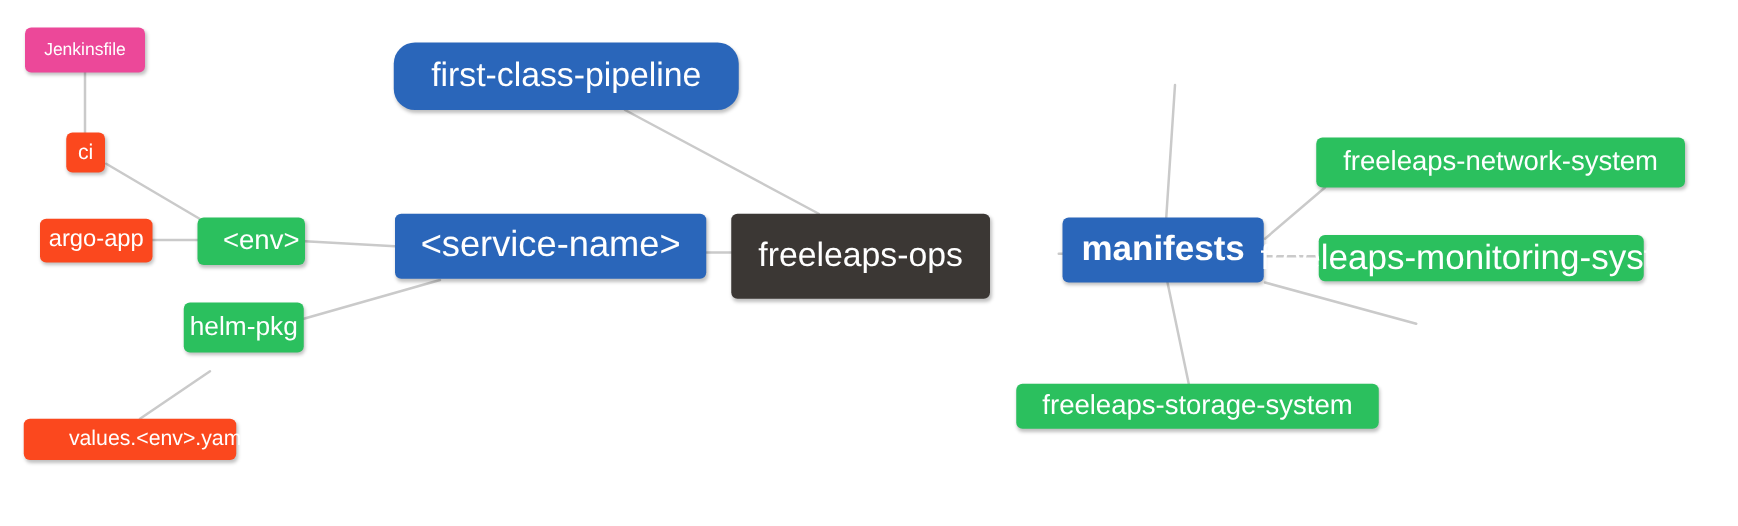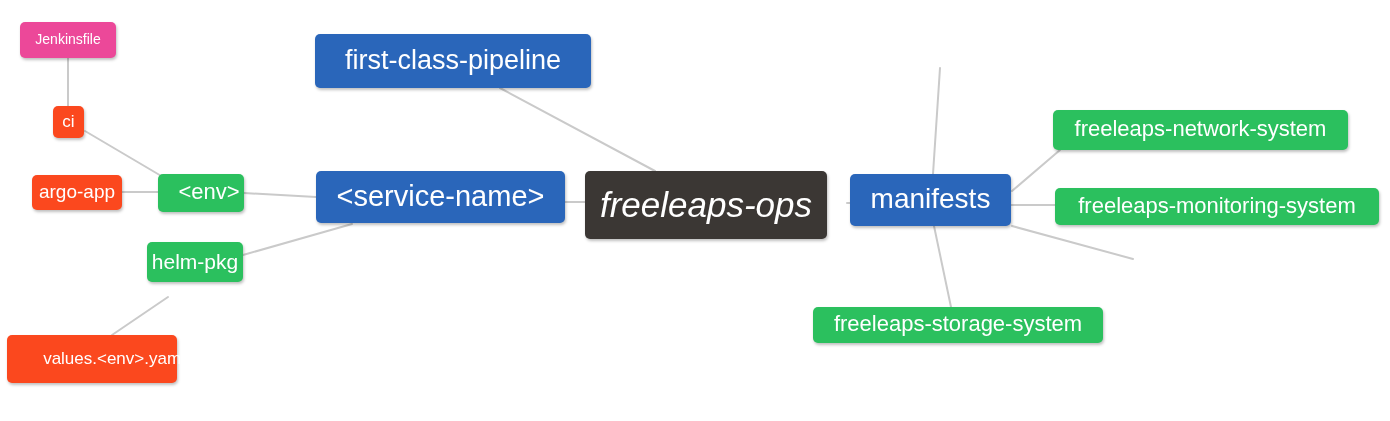--- a/index.html
+++ b/index.html
@@ -34,28 +34,28 @@
     cursor: pointer;
     line-height: 1;
     padding-bottom: 2px;
   }
   
   .n-jenkinsfile { left: 20px;  top: 22px;  width: 96px;  height: 36px; font-size: 14px; }
   .n-ci          { left: 53px;  top: 106px; width: 31px;  height: 32px; font-size: 17px; }
   .n-argo-app    { left: 32px;  top: 175px; width: 90px;  height: 35px; font-size: 19px; }
   .n-env         { left: 158px; top: 174px; width: 86px;  height: 38px; font-size: 22px; padding-left: 16px; }
   .n-helm-pkg    { left: 147px; top: 242px; width: 96px;  height: 40px; font-size: 21px; }
-  .n-values      { left: 7px;   top: 335px; width: 170px; height: 48px; font-size: 17px; padding-left: 44px; }
+  .n-values      { left: 19px;   top: 335px; width: 170px; height: 33px; font-size: 17px; padding-left: 44px; }
   .n-fcp         { left: 315px; top: 34px;  width: 276px; height: 54px; font-size: 27px; }
   .n-service     { left: 316px; top: 171px; width: 249px; height: 52px; font-size: 29px; }
-  .n-ops         { left: 585px; top: 171px; width: 242px; height: 68px; font-size: 35px; font-style: italic; }
+  .n-ops         { left: 585px; top: 171px; width: 207px; height: 68px; font-size: 27px; }
   .n-manifests   { left: 850px; top: 174px; width: 161px; height: 52px; font-size: 28px; }
   .n-devops      { left: 797px; top: 28px;  width: 293px; height: 40px; font-size: 22px; }
   .n-network     { left: 1053px;top: 110px; width: 295px; height: 40px; font-size: 22px; }
-  .n-monitoring  { left: 1055px;top: 188px; width: 324px; height: 37px; font-size: 22px; }
+  .n-monitoring  { left: 1055px;top: 188px; width: 260px; height: 37px; font-size: 28px; }
   .n-controls    { left: 1058px;top: 259px; width: 298px; height: 37px; font-size: 22px; }
   .n-storage     { left: 813px; top: 307px; width: 290px; height: 36px; font-size: 22px; }
 </style>
 </head>
 <body>
 
 <div class="canvas">
 
   <svg class="edge-layer" viewBox="0 0 1390 421" xmlns="http://www.w3.org/2000/svg">
     <line x1="68" y1="58" x2="68" y2="106"></line>
@@ -73,21 +73,21 @@
     <line x1="1012" y1="226" x2="1133" y2="259"></line>
     <line x1="934" y1="226" x2="951" y2="307"></line>
   </svg>
 
   <div class="node n-jenkinsfile" style="background-color: #ec4899;">Jenkinsfile</div>
   <div class="node n-ci" style="background-color: rgb(251, 72, 30);">ci</div>
   <div class="node n-argo-app" style="background-color: rgb(251, 72, 30);">argo-app</div>
   <div class="node n-env" style="background-color: rgb(43, 192, 94);">&lt;env&gt;</div>
   <div class="node n-helm-pkg" style="background-color: rgb(43, 192, 94);">helm-pkg</div>
   <div class="node n-values" style="background-color: rgb(251, 72, 30);">values.&lt;env&gt;.yaml</div>
-  <div class="node n-fcp" style="background-color: rgb(42, 102, 186);">first-class-pipeline</div>
+  <div class="node n-fcp" style="background-color: rgb(42, 102, 186); border-radius: 17px;">first-class-pipeline</div>
   <div class="node n-service" style="background-color: rgb(42, 102, 186);">&lt;service-name&gt;</div>
   <div class="node n-ops" style="background-color: rgb(59, 55, 52);">freeleaps-ops</div>
-  <div class="node n-manifests" style="background-color: rgb(42, 102, 186);">manifests</div>
+  <div class="node n-manifests" style="background-color: rgb(42, 102, 186); font-weight: bold;">manifests</div>
   <div class="node n-network" style="background-color: rgb(43, 192, 94);">freeleaps-network-system</div>
   <div class="node n-monitoring" style="background-color: rgb(43, 192, 94);">freeleaps-monitoring-system</div>
   <div class="node n-storage" style="background-color: rgb(43, 192, 94);">freeleaps-storage-system</div>
 
 </div>
 
 </body></html>

